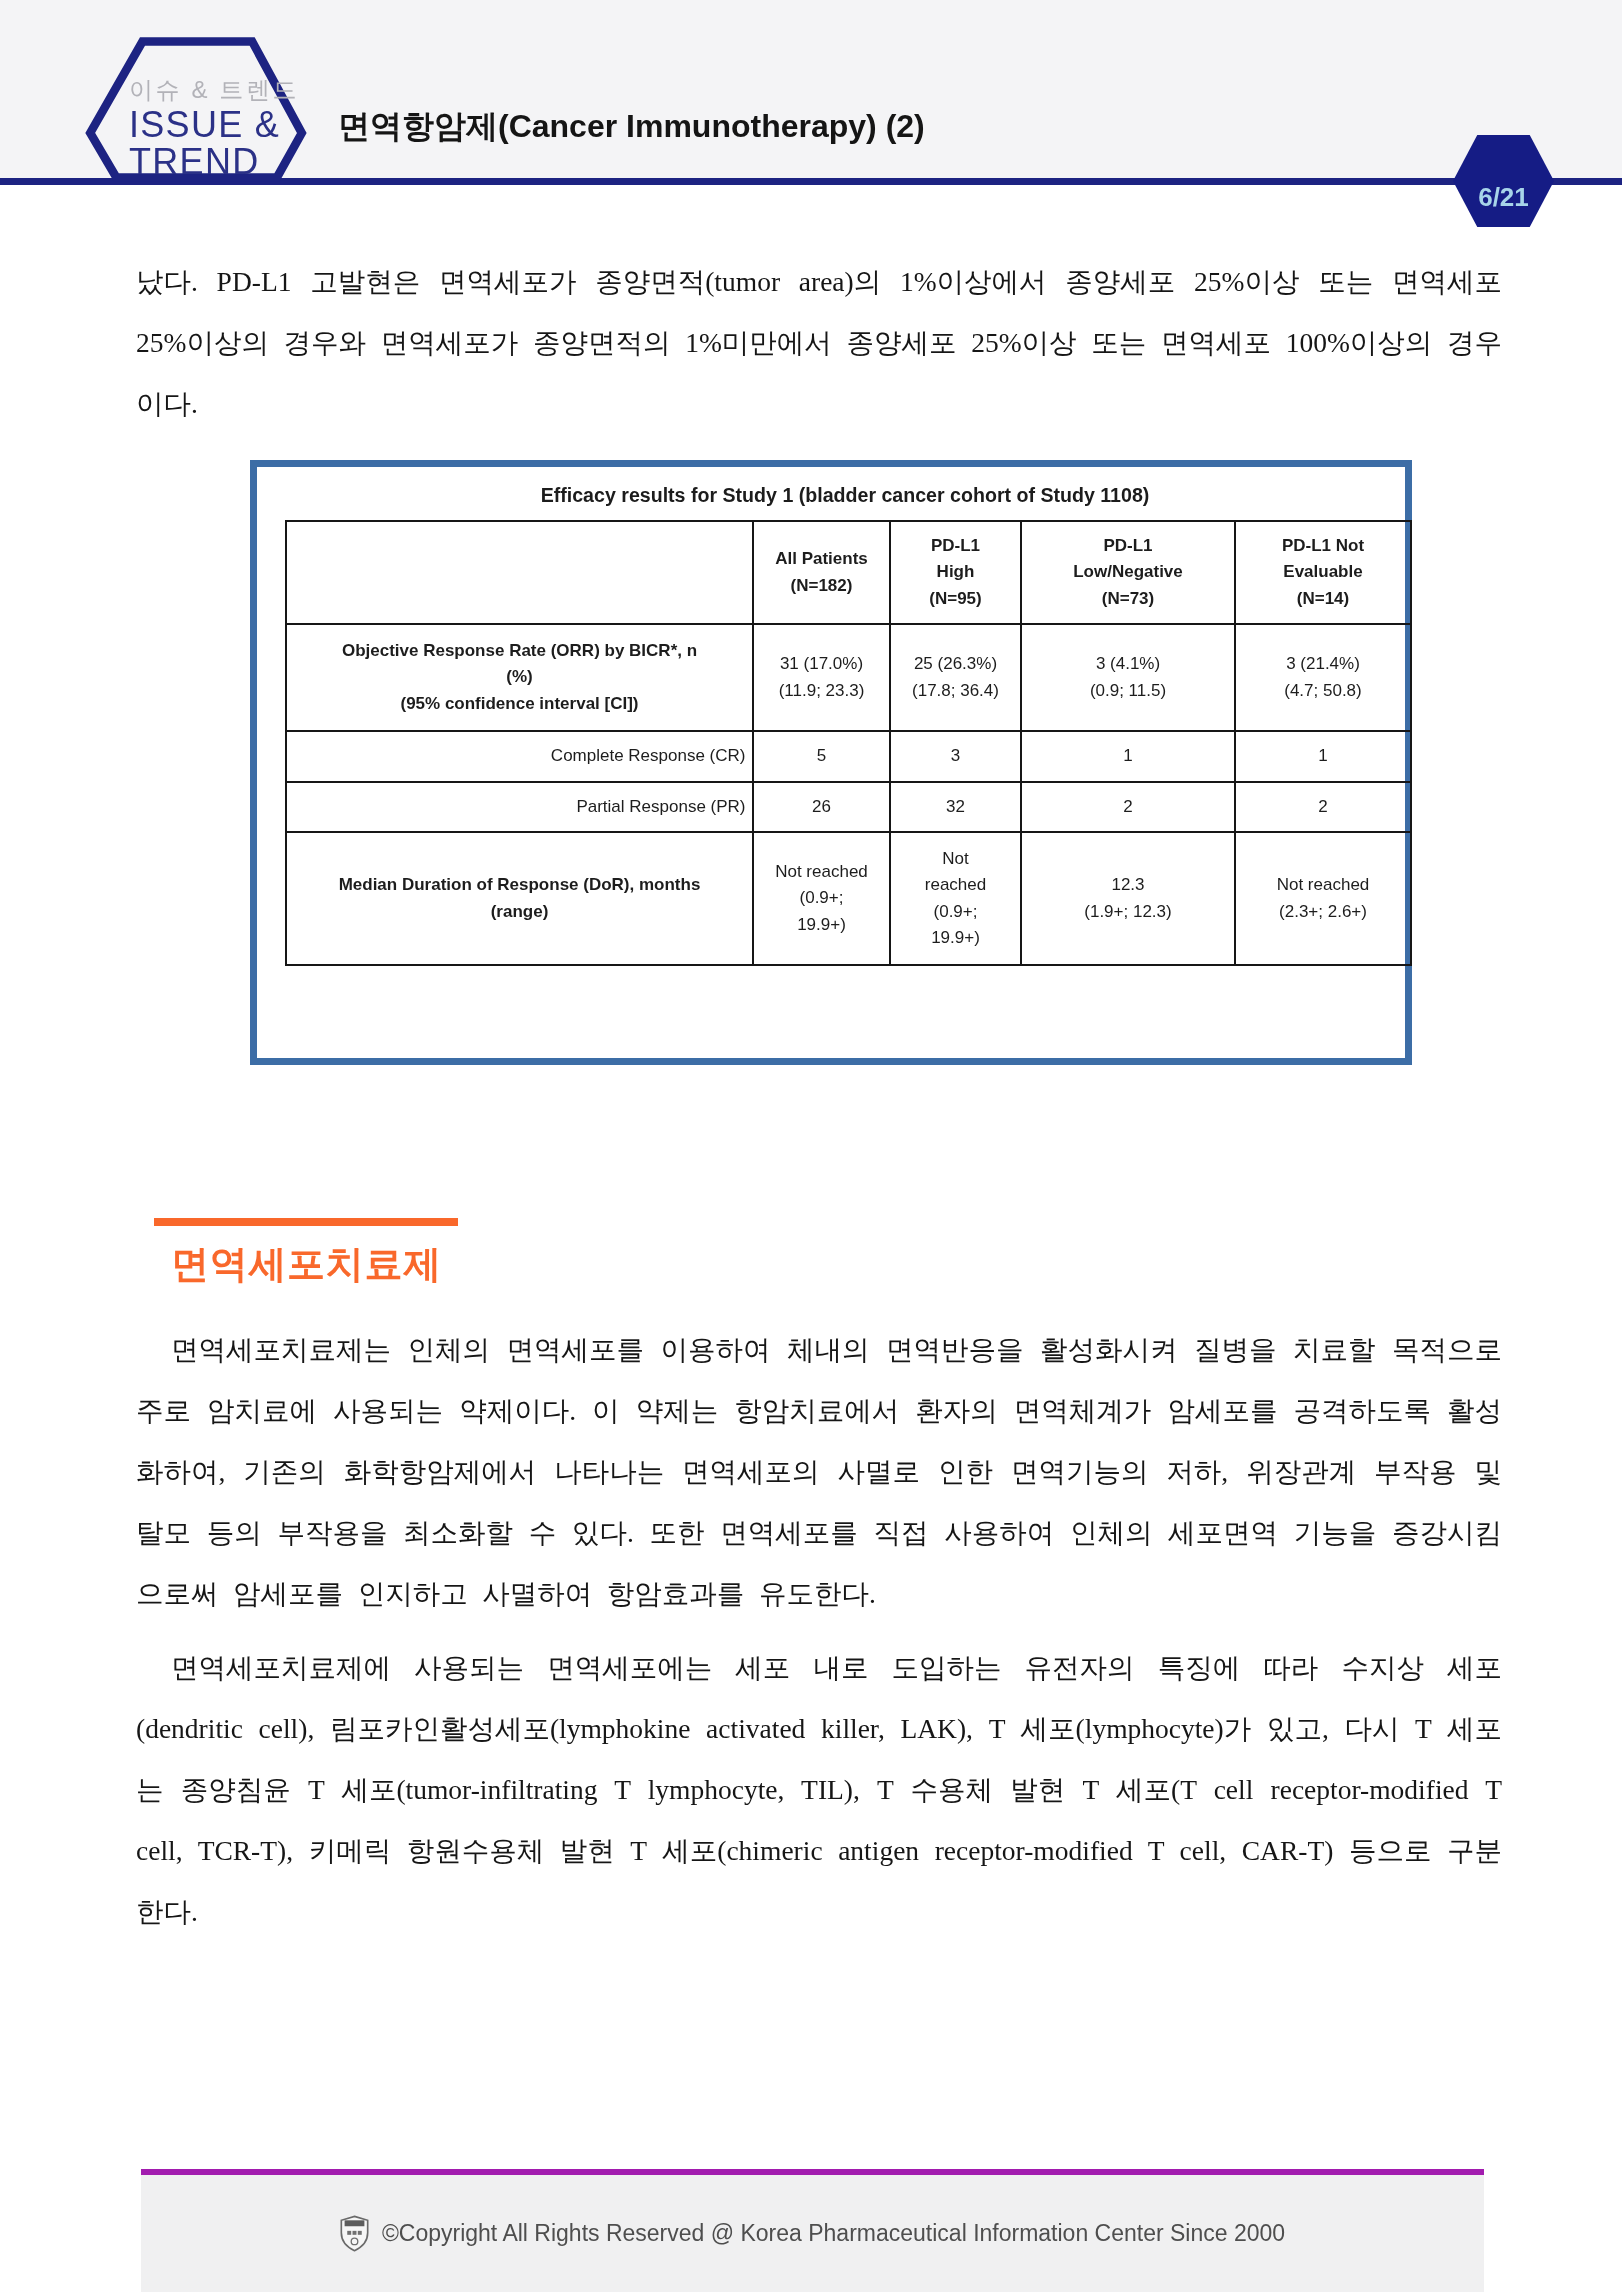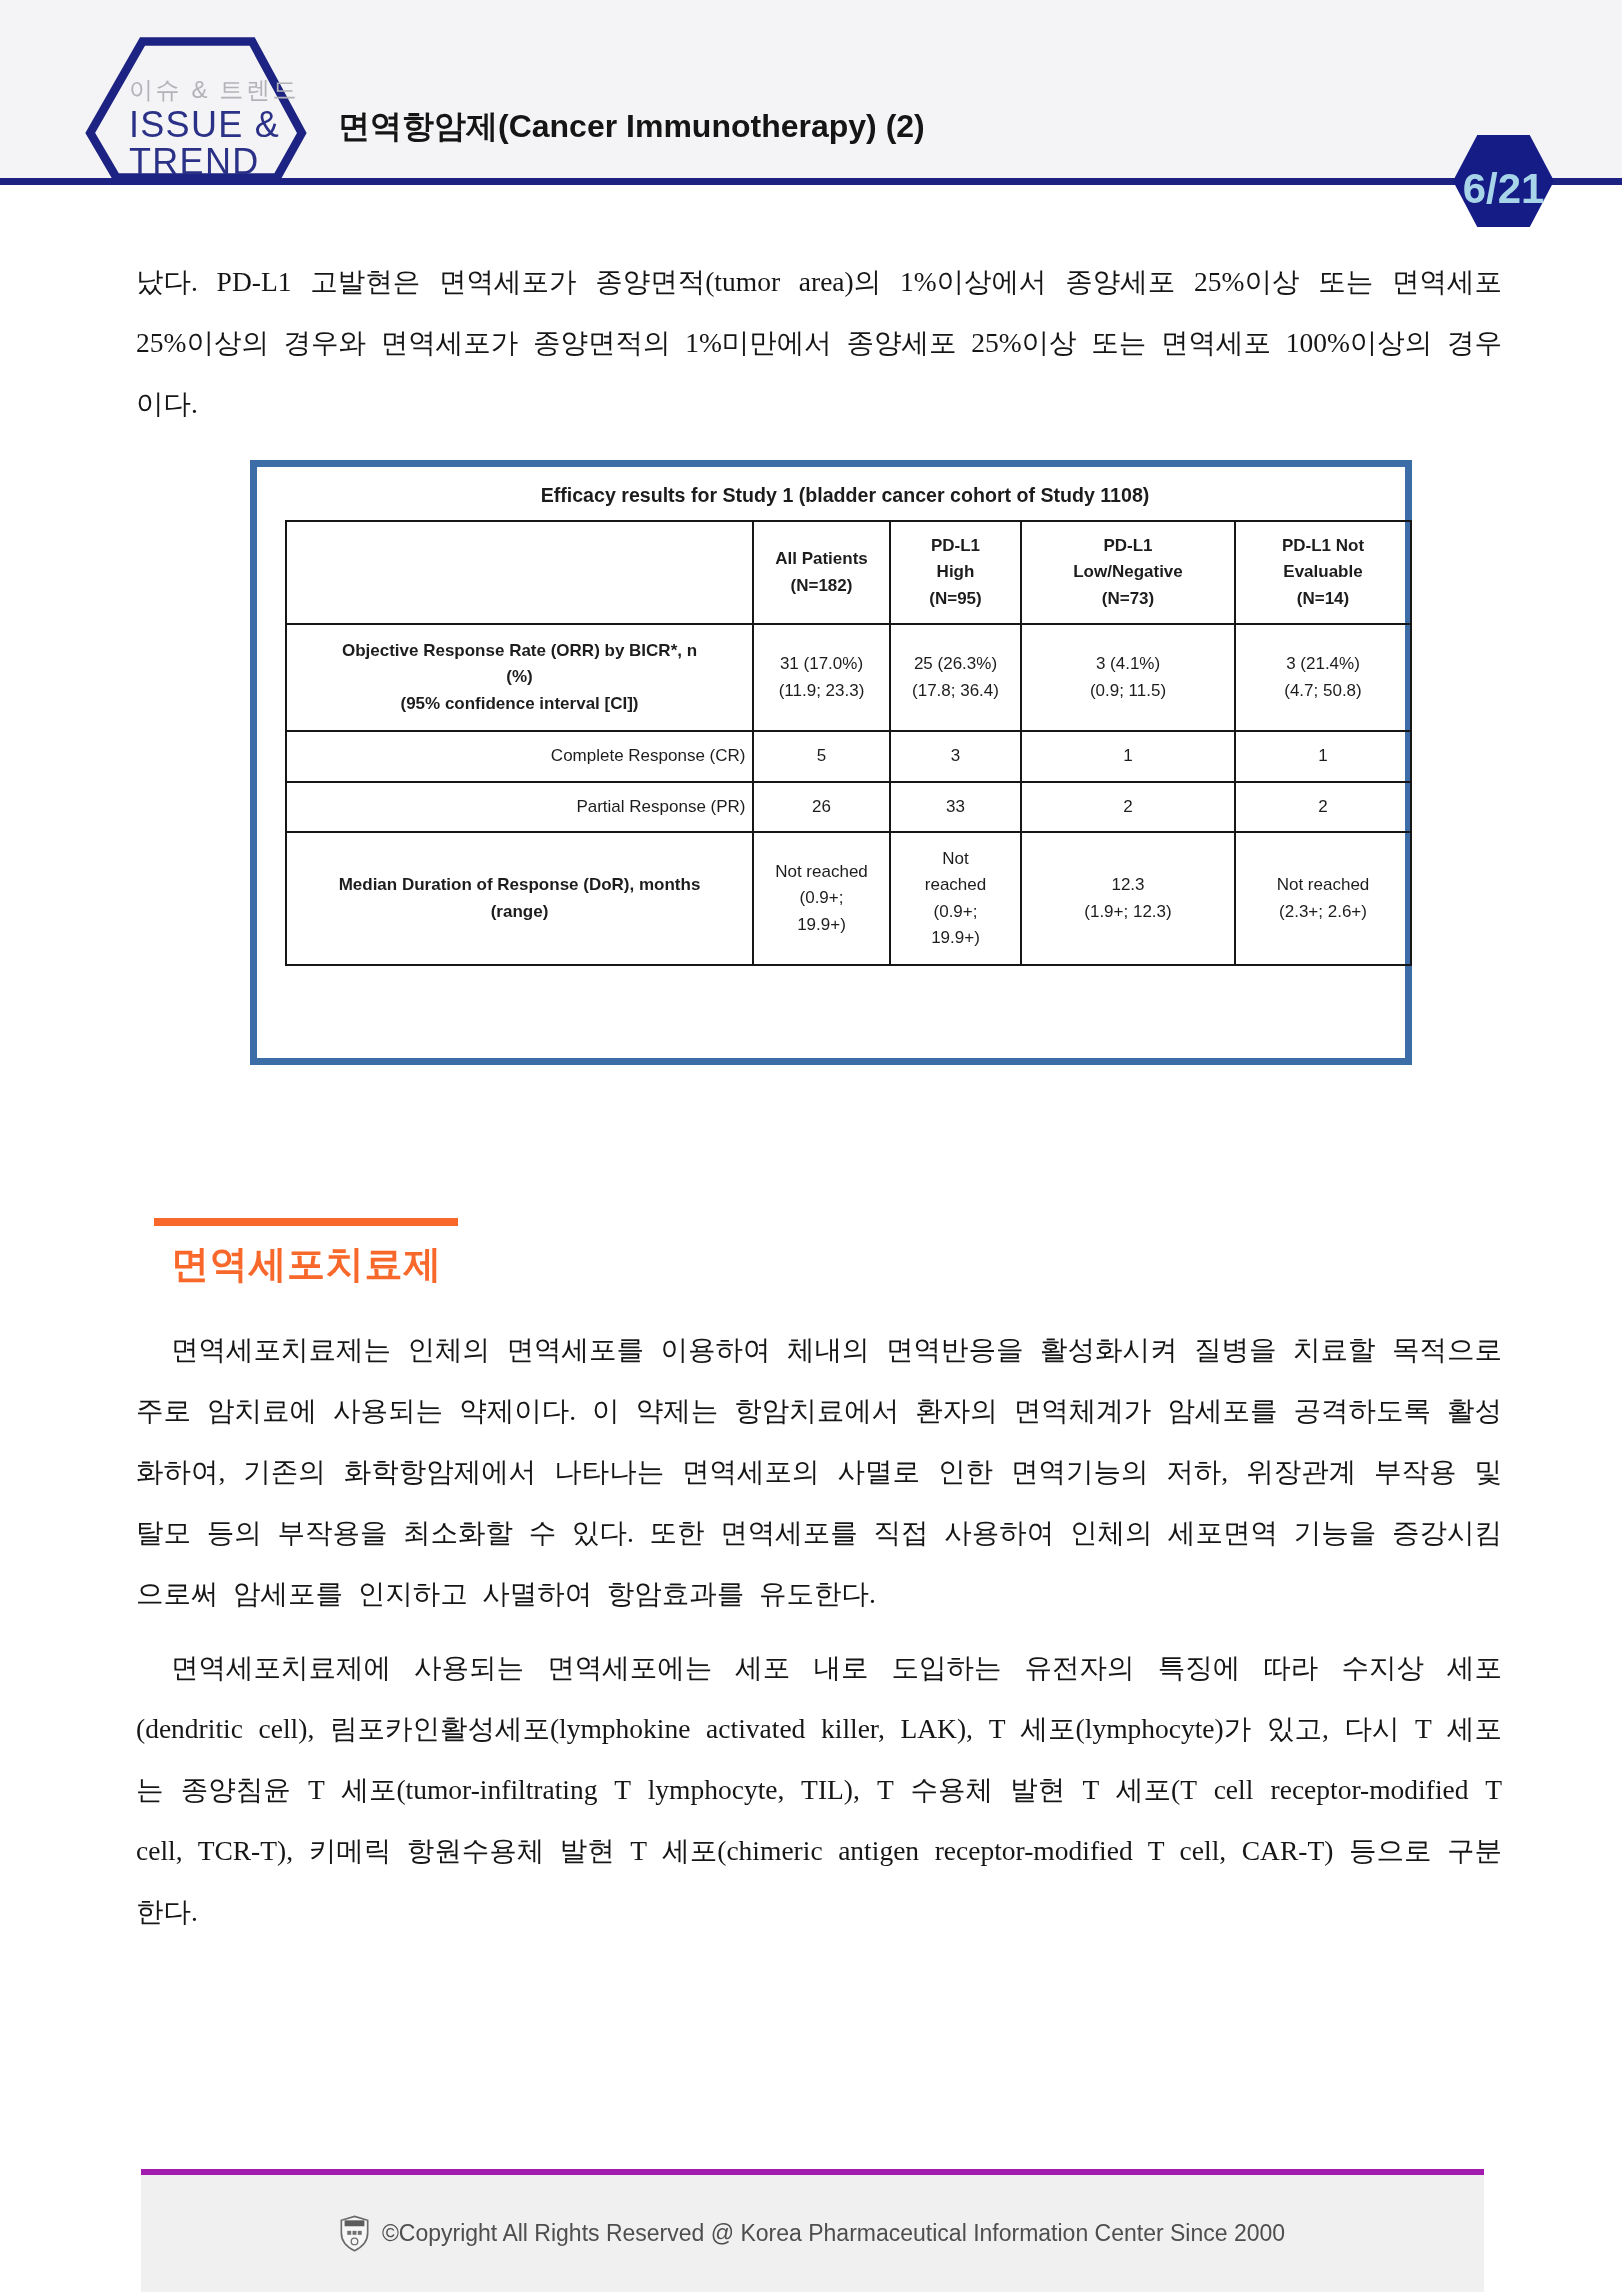--- a/index.html
+++ b/index.html
@@ -15,22 +15,22 @@
   .issue-badge { position:absolute; left:85px; top:36px; width:222px; height:147px; }
   .issue-badge svg { position:absolute; left:0; top:0; }
   .issue-badge .hex-outline { fill:var(--band-bg); stroke:var(--navy); stroke-width:13; }
   .badge-text { position:absolute; left:44px; top:37px; }
   .badge-kr { font-family:"Liberation Sans",sans-serif; font-size:24px; letter-spacing:2.6px; color:#b2b2b8; line-height:33px; }
   .badge-en { font-family:"Liberation Sans",sans-serif; font-size:36px; font-weight:400; letter-spacing:1.3px; color:#2b3187; line-height:37px; }
   .doc-title { position:absolute; left:338px; top:105px; font-family:"Liberation Sans",sans-serif;
     font-weight:bold; font-size:32px; color:#151515; letter-spacing:0; }
   .page-hex { position:absolute; left:1451px; top:133px; width:105px; height:96px; }
   .page-hex .hex-fill { fill:var(--hex-fill); }
-  .page-hex .num { position:absolute; left:0; top:8px; width:105px; height:96px; display:flex; align-items:center; justify-content:center;
-    font-family:"Liberation Sans",sans-serif; font-weight:bold; font-size:42px; color:var(--hex-text); }
+  .page-hex .num { position:absolute; left:0; top:16px; width:105px; height:96px; display:flex; align-items:center; justify-content:center;
+    font-family:"Liberation Sans",sans-serif; font-weight:bold; font-size:26px; color:var(--hex-text); }
 
   
   .para { position:absolute; left:136px; width:1366px; font-size:27.5px; line-height:61px;
     text-align:justify; word-spacing:0.28em; color:#161616; }
   .para.indent { text-indent:35px; }
   #intro-para { top:251px; }
   #section-para-1 { top:1319px; }
   #section-para-2 { top:1637px; }
 
   
@@ -136,21 +136,21 @@
         <tr class="r-cr">
           <td class="lbl-right">Complete Response (CR)</td>
           <td>5</td>
           <td>3</td>
           <td>1</td>
           <td>1</td>
         </tr>
         <tr class="r-pr">
           <td class="lbl-right">Partial Response (PR)</td>
           <td>26</td>
-          <td>33</td>
+          <td>32</td>
           <td>2</td>
           <td>2</td>
         </tr>
         <tr class="r-dor">
           <td class="lbl-left">Median Duration of Response (DoR), months
 (range)</td>
           <td>Not reached
 (0.9+;
 19.9+)</td>
           <td>Not

